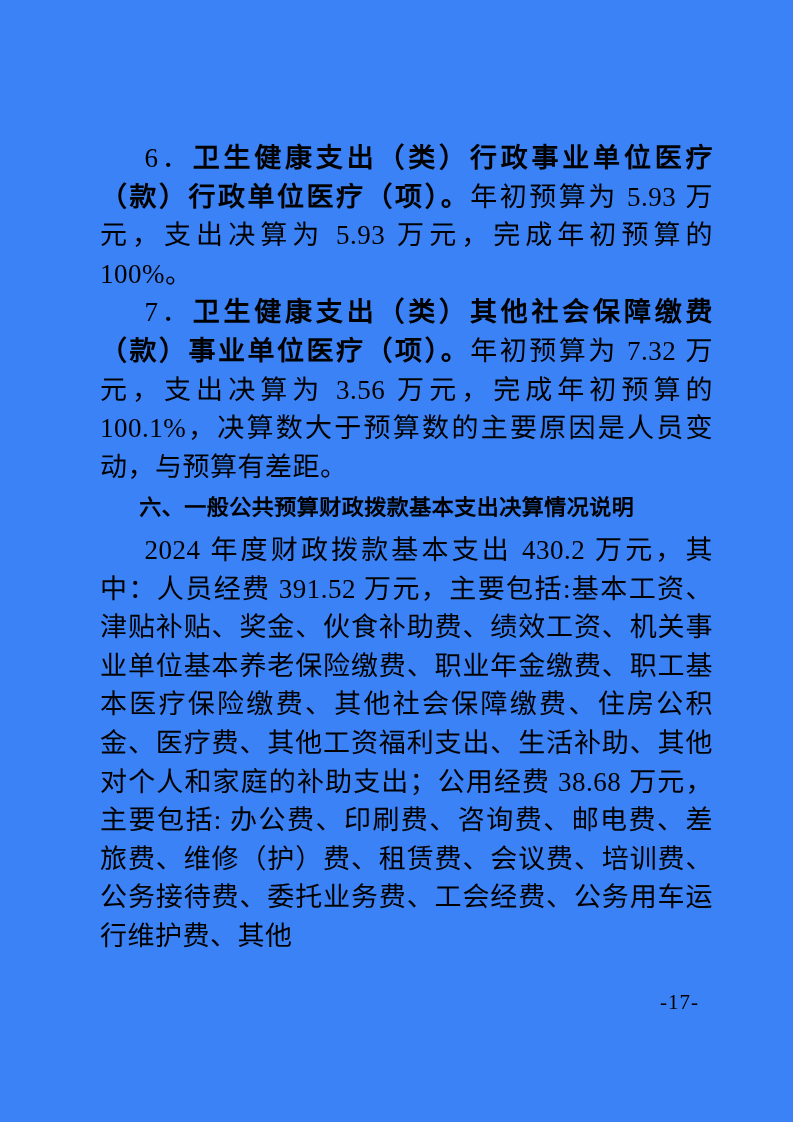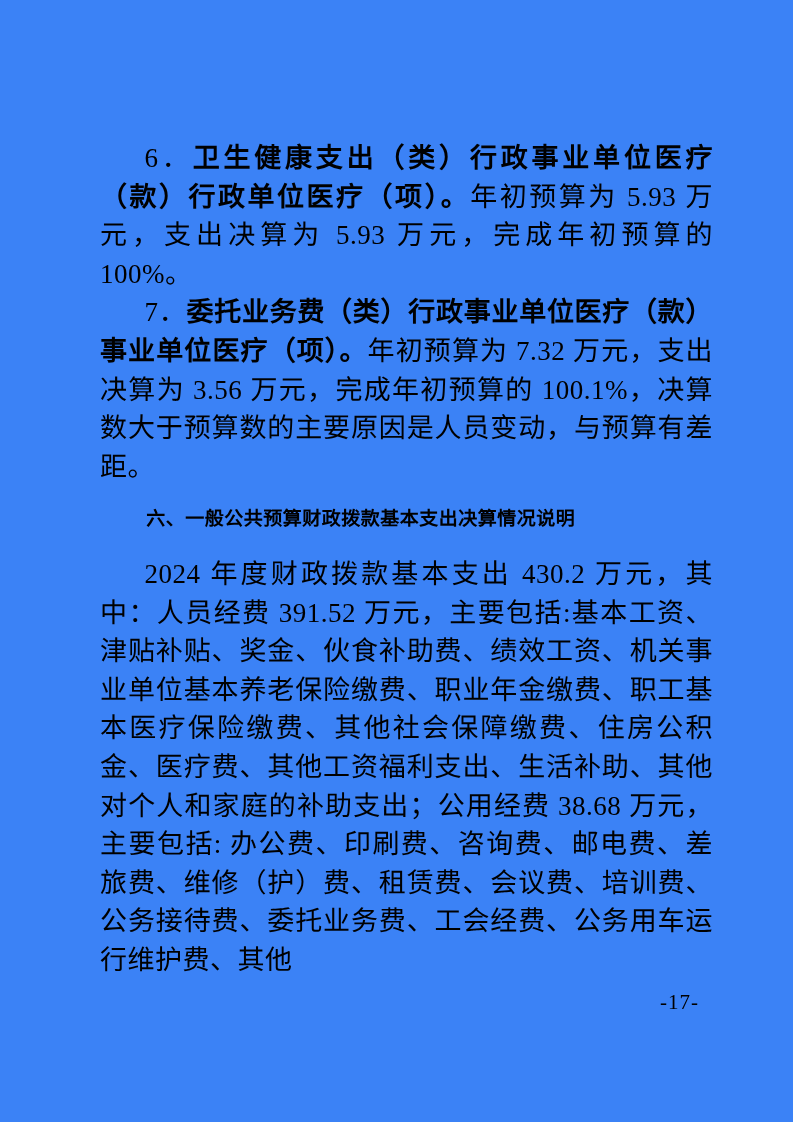--- a/index.html
+++ b/index.html
@@ -32,26 +32,26 @@
     margin: 0;
     text-indent: 1.65em;
   }
   .para .num {
     font-weight: 400;
   }
   .para .lead {
     font-weight: 700;
   }
   .section-heading {
-    margin: 15px;
-    font-size: 19px;
+    margin: 3px;
+    font-size: 22px;
     line-height: 38.6px;
     font-weight: 700;
     text-indent: 1.65em;
-    font-family: Liberation Mono, monospace;
+    font-family: Liberation Serif, serif;
     letter-spacing: 0.5px;
   }
   .page-number {
     position: absolute;
     left: 648px;
     top: 990px;
     font-family: "Liberation Serif", "DejaVu Serif", serif;
     font-size: 21px;
     line-height: 24px;
     color: #000000;
@@ -60,21 +60,21 @@
   }
 </style>
 </head>
 <body>
 
 <div class="page">
   <div class="content">
 
     <p class="para"><span class="num">6．</span><span class="lead">卫生健康支出（类）行政事业单位医疗（款）行政单位医疗（项）。</span><span class="body-text">年初预算为 5.93 万元，支出决算为 5.93 万元，完成年初预算的 100%。</span></p>
 
-    <p class="para"><span class="num">7．</span><span class="lead">委托业务费（类）行政事业单位医疗（款）事业单位医疗（项）。</span><span class="body-text">年初预算为 7.32 万元，支出决算为 3.56 万元，完成年初预算的 100.1%，决算数大于预算数的主要原因是人员变动，与预算有差距。</span></p>
+    <p class="para"><span class="num">7．</span><span class="lead">卫生健康支出（类）其他社会保障缴费（款）事业单位医疗（项）。</span><span class="body-text">年初预算为 7.32 万元，支出决算为 3.56 万元，完成年初预算的 100.1%，决算数大于预算数的主要原因是人员变动，与预算有差距。</span></p>
 
 
 
     <h2 class="section-heading">六、一般公共预算财政拨款基本支出决算情况说明</h2>
 
     <p class="para"><span class="body-text">2024 年度财政拨款基本支出 430.2 万元，其中：人员经费 391.52 万元，主要包括:基本工资、津贴补贴、奖金、伙食补助费、绩效工资、机关事业单位基本养老保险缴费、职业年金缴费、职工基本医疗保险缴费、其他社会保障缴费、住房公积金、医疗费、其他工资福利支出、生活补助、其他对个人和家庭的补助支出；公用经费 38.68 万元，主要包括: 办公费、印刷费、咨询费、邮电费、差旅费、维修（护）费、租赁费、会议费、培训费、公务接待费、委托业务费、工会经费、公务用车运行维护费、其他</span></p>
 
   </div>
 
   <div class="page-number">-17-</div>

